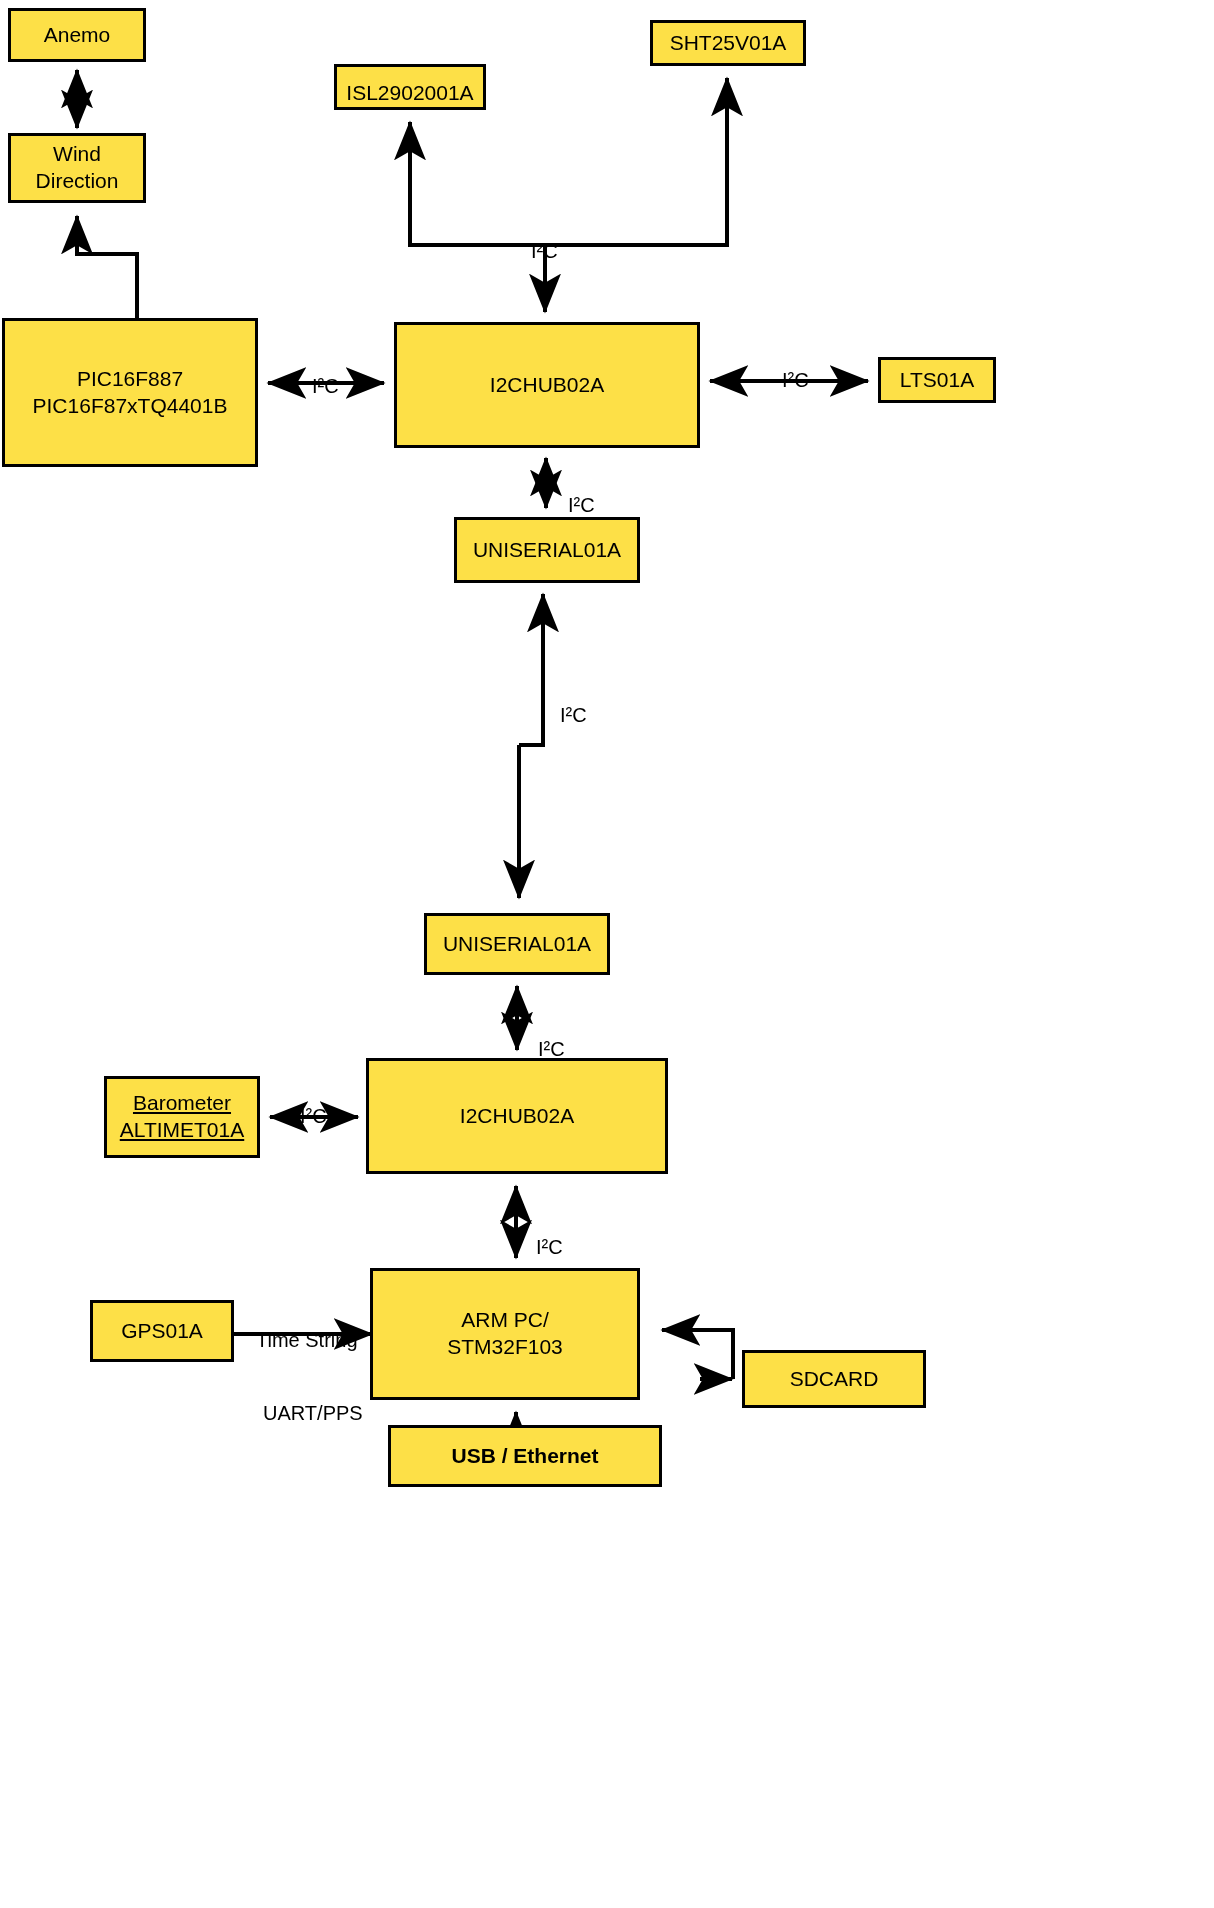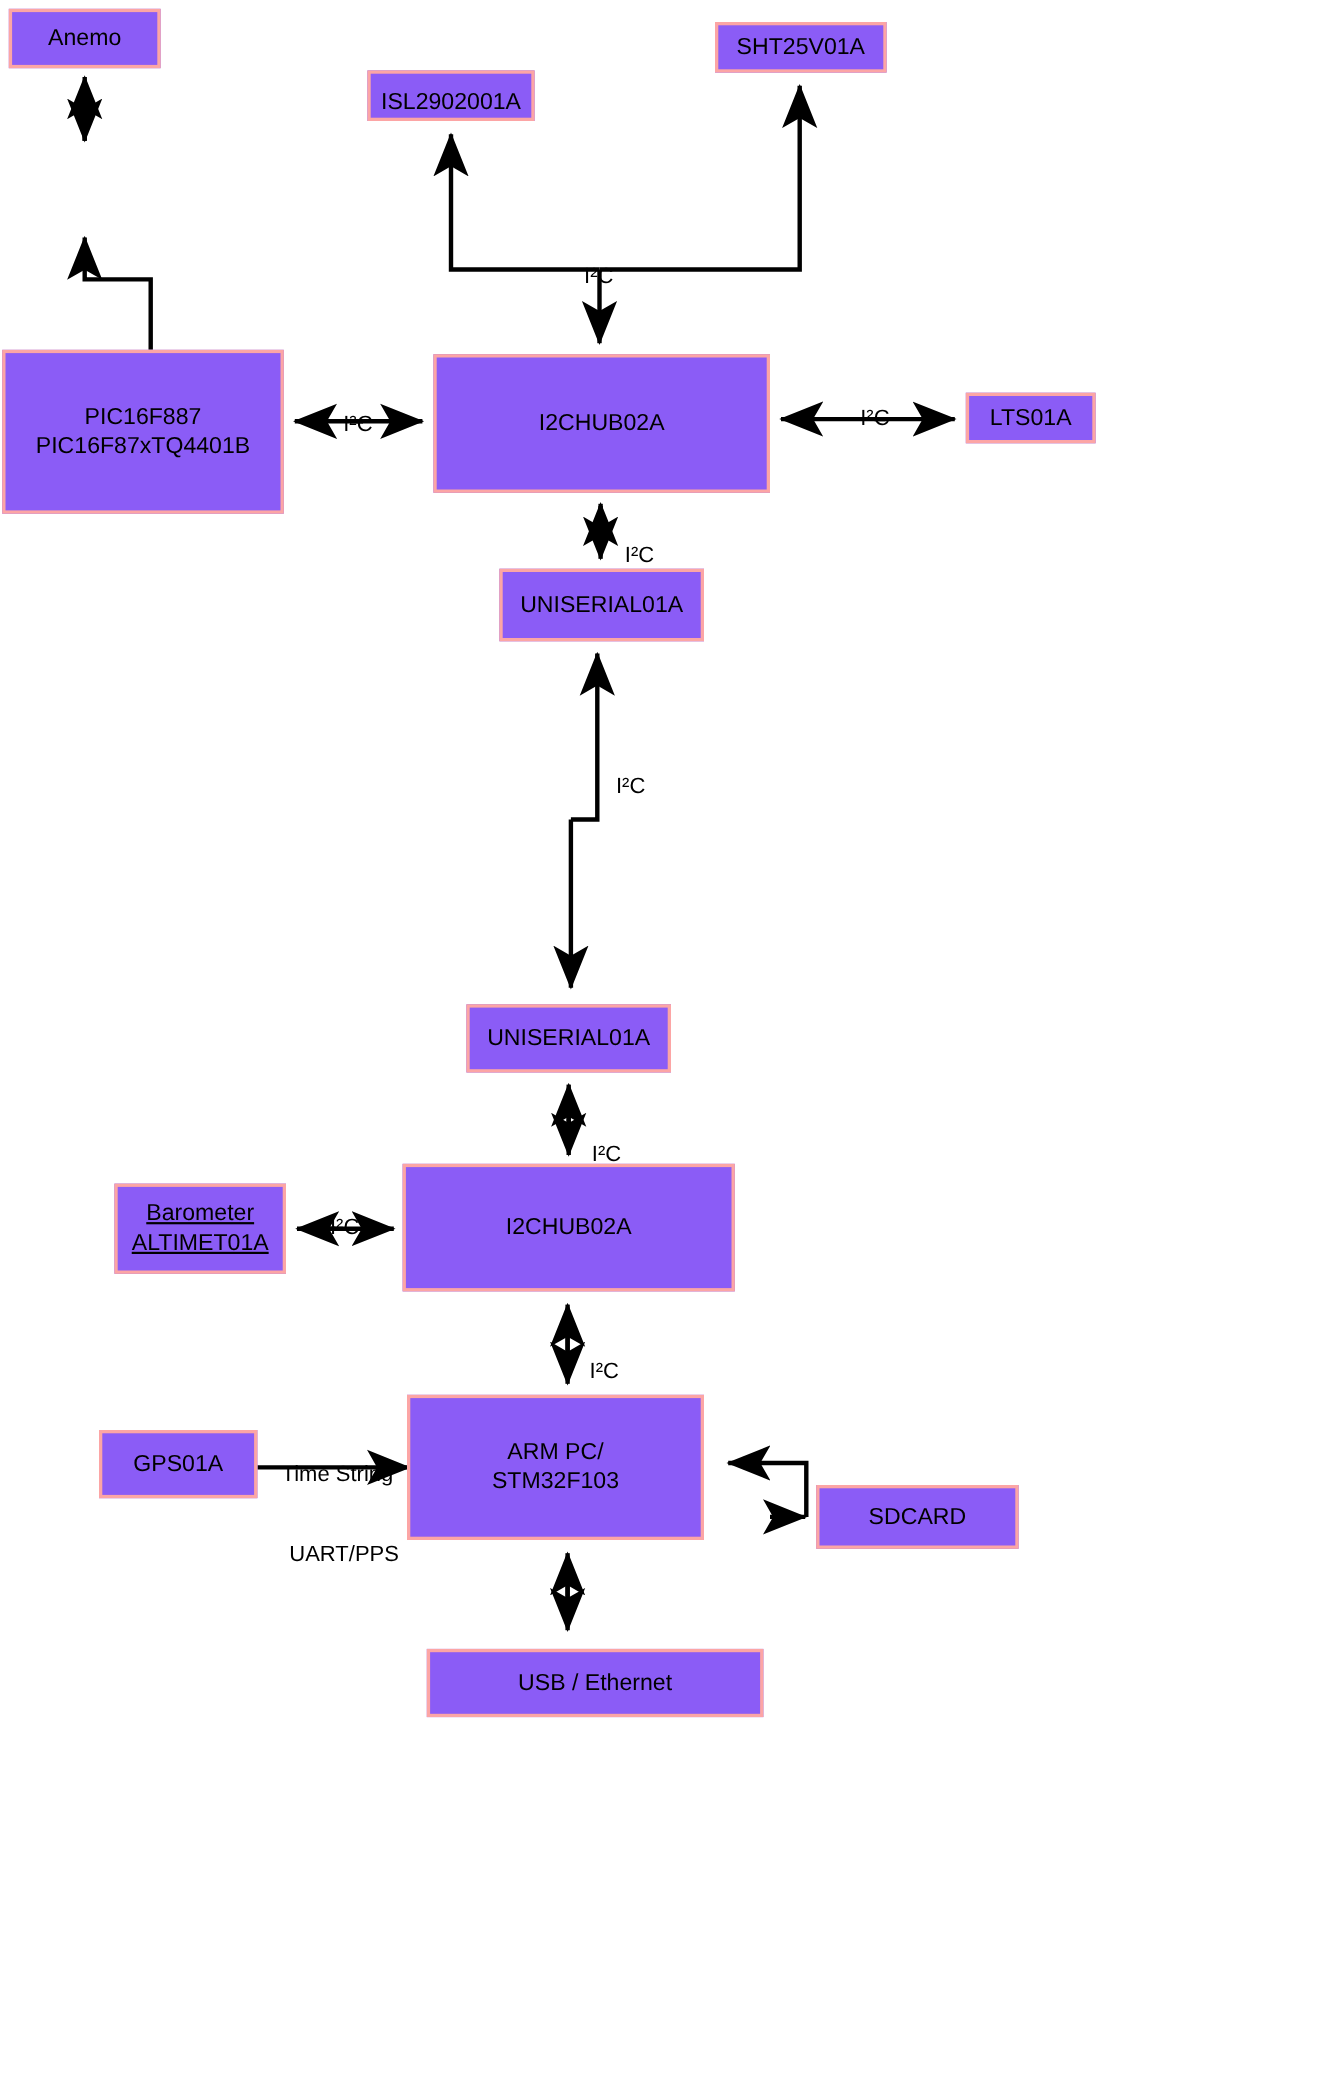--- a/index.html
+++ b/index.html
@@ -22,22 +22,22 @@
     position: absolute;
     left: 0;
     top: 0;
     width: 1214px;
     height: 1908px;
     pointer-events: none;
   }
   .node {
     position: absolute;
     box-sizing: border-box;
-    border: 3px solid #fca5a5;
-    background: #8b5cf6;
+    border: 3px solid #000000;
+    background: #fde047;
     display: flex;
     align-items: center;
     justify-content: center;
     text-align: center;
     font-size: 21px;
     line-height: 1.28;
     color: #000000;
     white-space: pre-line;
     z-index: 2;
   }
@@ -131,20 +131,24 @@
     <g>
       <line x1="516" y1="1478" x2="516" y2="1412" stroke="#000" stroke-width="4" marker-end="url(#arrowhead)"></line>
       <line x1="516" y1="1416" x2="516" y2="1482" stroke="#000" stroke-width="4" marker-end="url(#arrowhead)"></line>
     </g>
   </svg>
 
   <div class="node" style="left:8px;top:8px;width:138px;height:54px;">
     <span>Anemo</span>
   </div>
 
+  <div class="node" style="left:8px;top:133px;width:138px;height:70px;">
+    <span>Wind
+Direction</span>
+  </div>
 
   <div class="node" style="left:334px;top:64px;width:152px;height:46px;align-items:flex-end;">
     <span>ISL2902001A</span>
   </div>
 
   <div class="node" style="left:650px;top:20px;width:156px;height:46px;">
     <span>SHT25V01A</span>
   </div>
 
   <div class="node" style="left:2px;top:318px;width:256px;height:149px;">
@@ -183,21 +187,21 @@
 
   <div class="node" style="left:370px;top:1268px;width:270px;height:132px;">
     <span>ARM PC/
 STM32F103</span>
   </div>
 
   <div class="node" style="left:742px;top:1350px;width:184px;height:58px;">
     <span>SDCARD</span>
   </div>
 
-  <div class="node" style="left:388px;top:1499px;width:306px;height:62px;">
+  <div class="node" style="left:388px;top:1425px;width:274px;height:62px;font-weight:bold;">
     <span>USB / Ethernet</span>
   </div>
 
   <div class="edge-label" style="left:531px;top:212px;">I²C</div>
 
   <div class="edge-label" style="left:312px;top:347px;">I²C</div>
 
   <div class="edge-label" style="left:782px;top:341px;">I²C</div>
 
   <div class="edge-label" style="left:568px;top:466px;">I²C</div>

